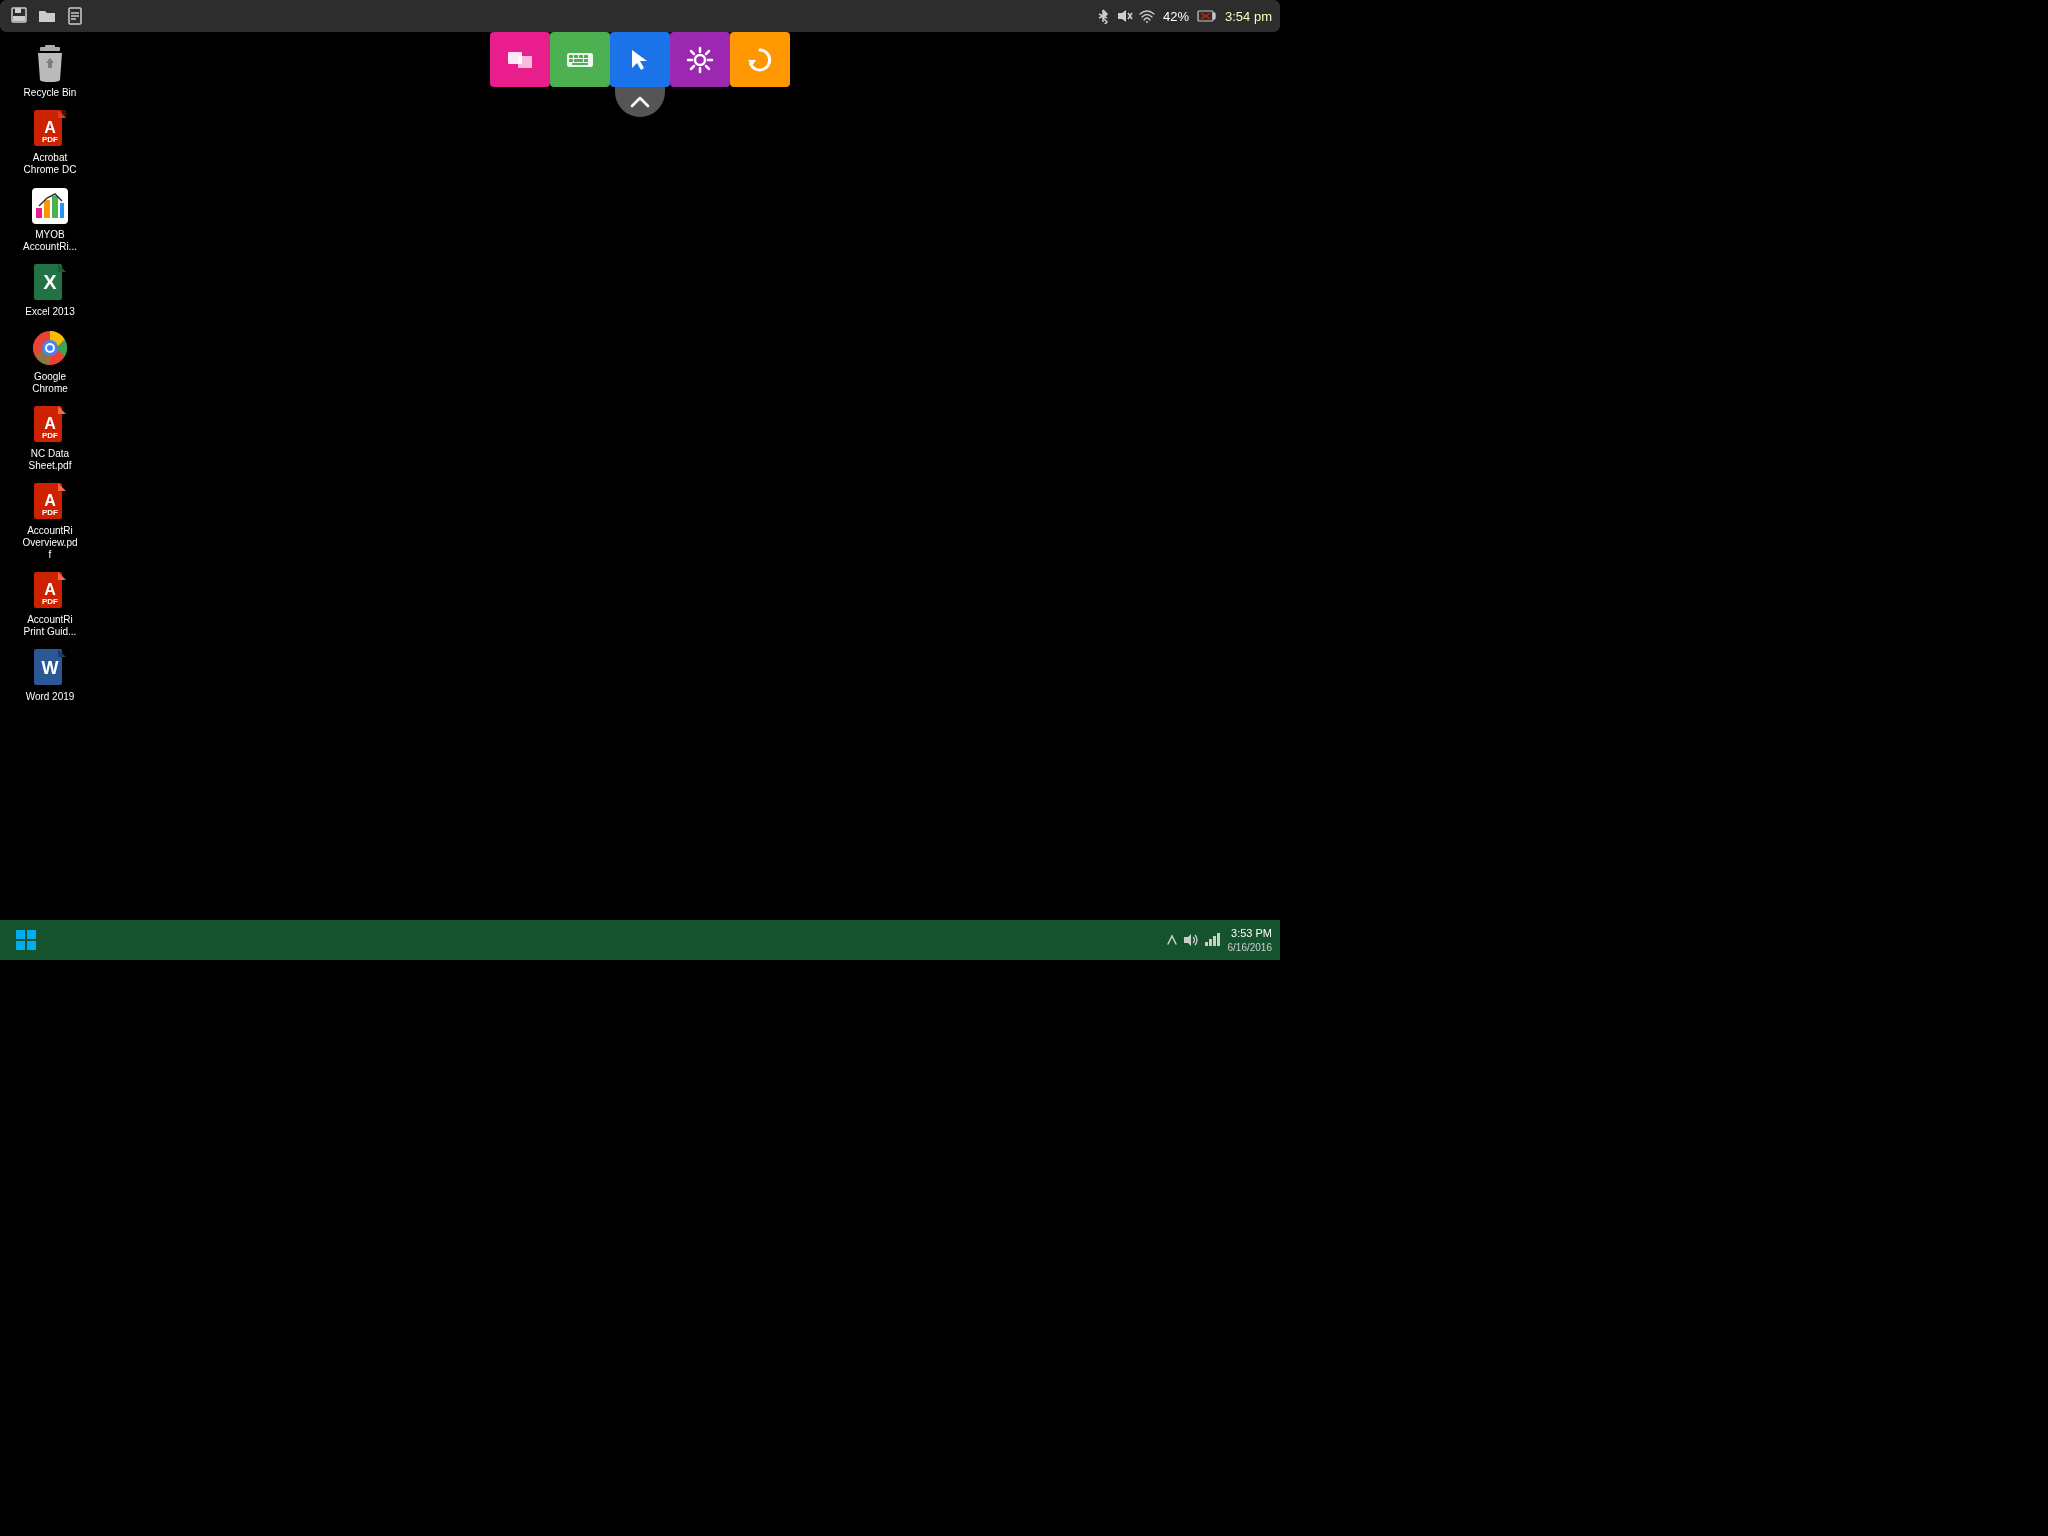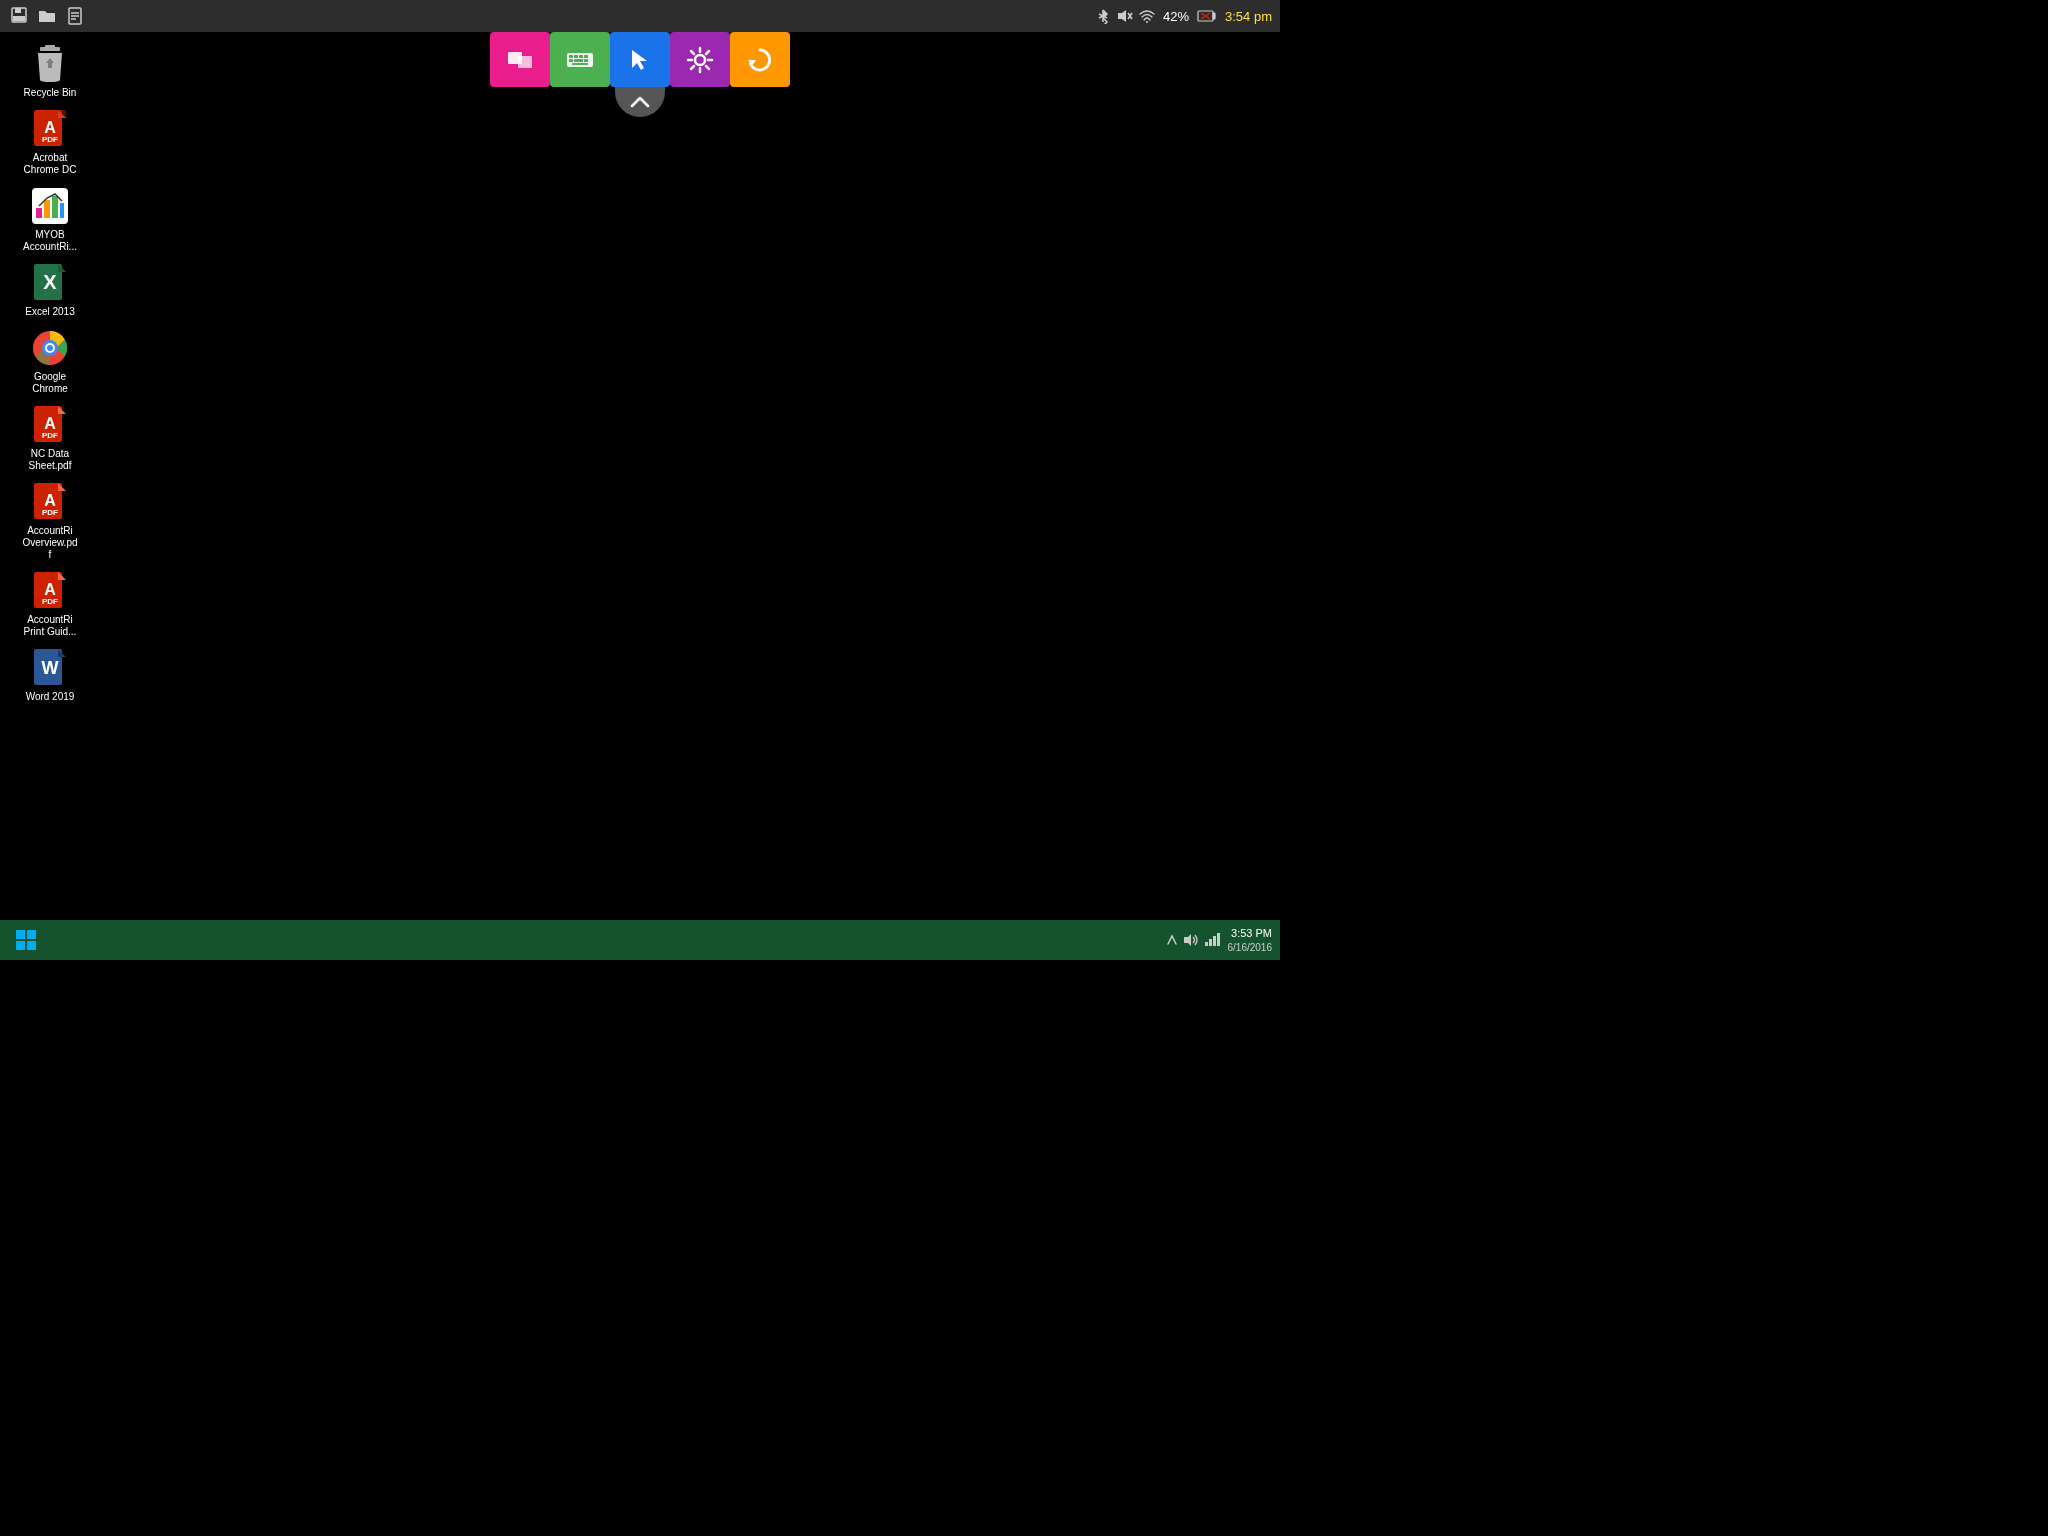--- a/index.html
+++ b/index.html
@@ -17,20 +17,21 @@
     .taskbar-top {
       position: absolute;
       top: 0; left: 0; right: 0;
       height: 32px;
       background: #2d2d2d;
       display: flex;
       align-items: center;
       justify-content: space-between;
       padding: 0 8px;
       z-index: 100;
+      border-radius: 6px;
     }
 
     .taskbar-top-left {
       display: flex;
       align-items: center;
       gap: 6px;
     }
 
     .taskbar-top-icon {
       width: 22px;
@@ -54,21 +55,21 @@
       color: #fff;
     }
 
     .tray-icons {
       display: flex;
       align-items: center;
       gap: 6px;
     }
 
     .battery-pct { font-size: 13px; color: #fff; }
-    .clock { font-size: 13px; color: #fde047; font-weight: 500; }
+    .clock { font-size: 13px; color: #fef9c3; font-weight: 500; }
 
     
     .desktop {
       position: absolute;
       top: 32px;
       left: 0; right: 0; bottom: 40px;
       background: #000;
     }
 
     

